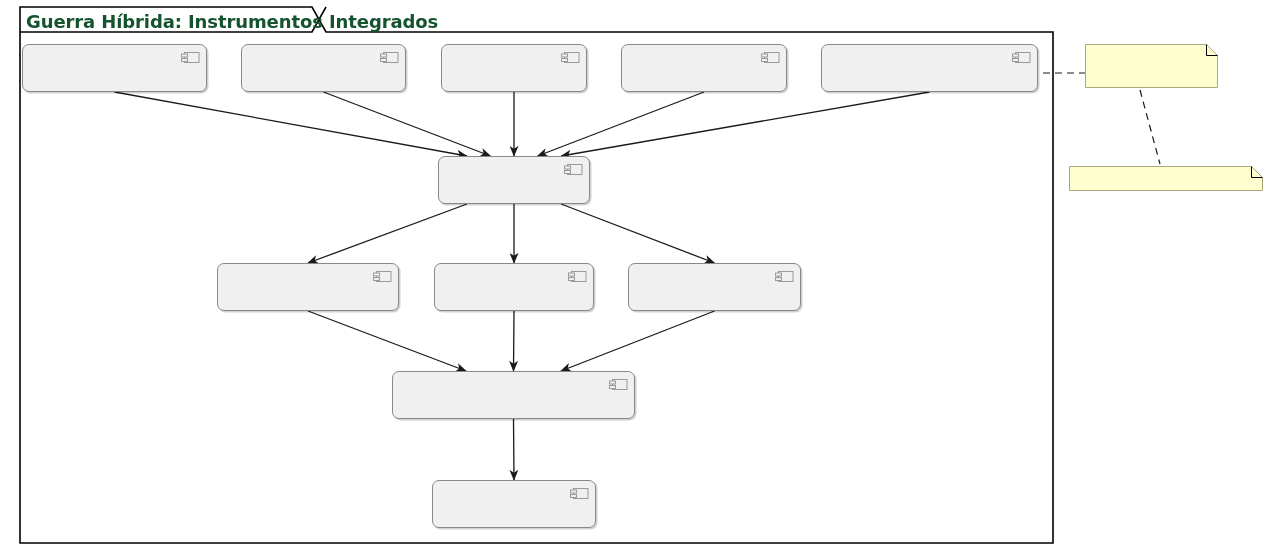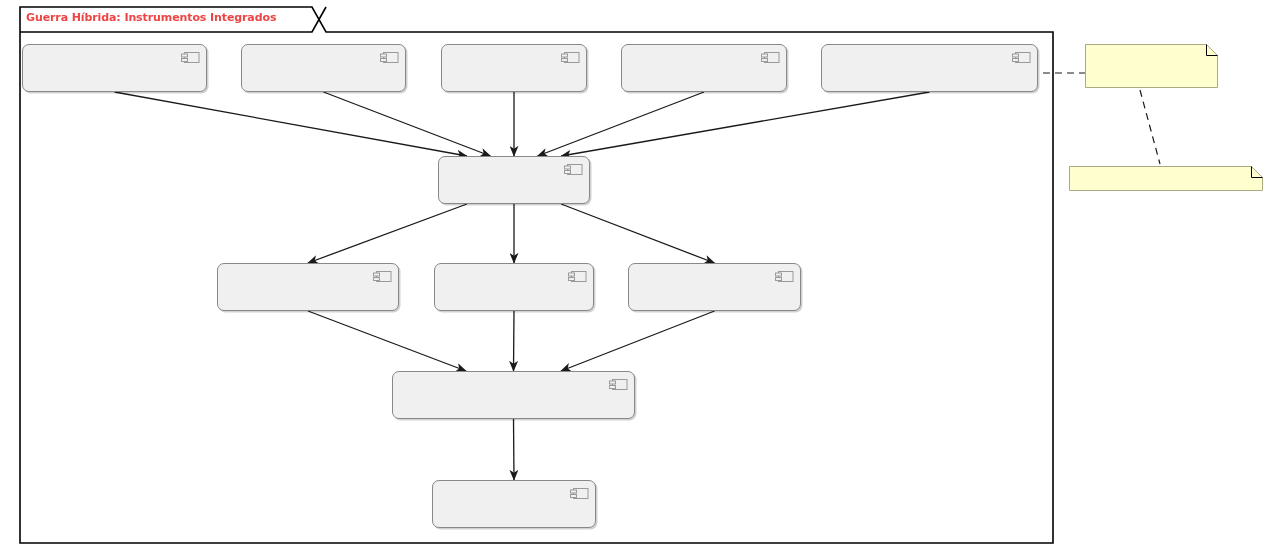--- a/index.html
+++ b/index.html
@@ -15,23 +15,23 @@
     overflow: hidden;
   }
   #canvas {
     position: absolute;
     left: 0; top: 0;
     width: 1267px;
     height: 551px;
   }
   .frame-title {
     position: absolute;
-    font-size: 11px;
+    font-size: 18px;
     font-weight: bold;
-    color: #ef4444;
+    color: #14532d;
     white-space: nowrap;
     letter-spacing: -0.1px;
   }
   .node {
     position: absolute;
     box-sizing: border-box;
     background: #F0F0F0;
     border: 1px solid #888888;
     border-radius: 7px;
     box-shadow: 1.5px 1.5px 0.5px rgba(0,0,0,0.18);

